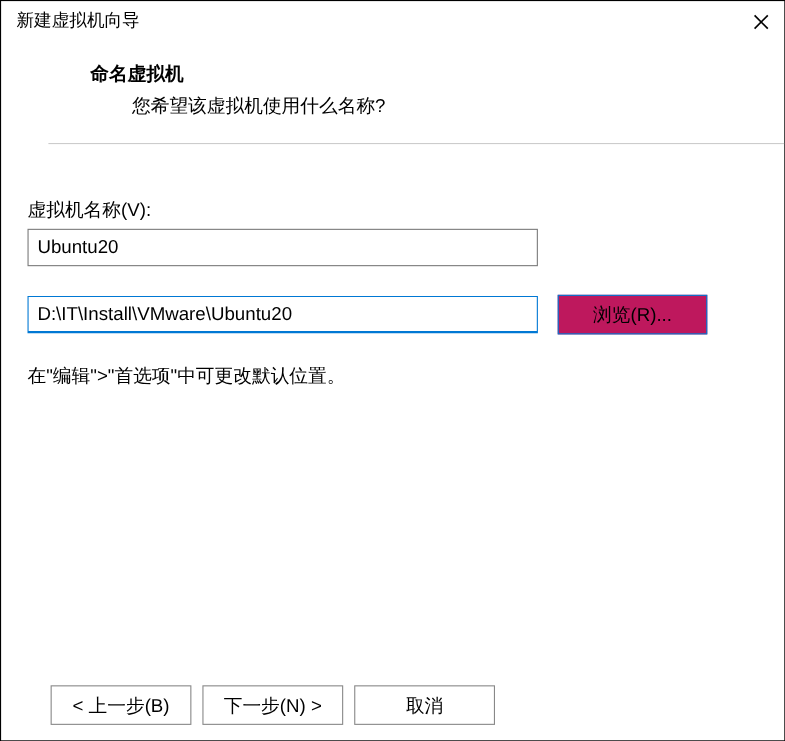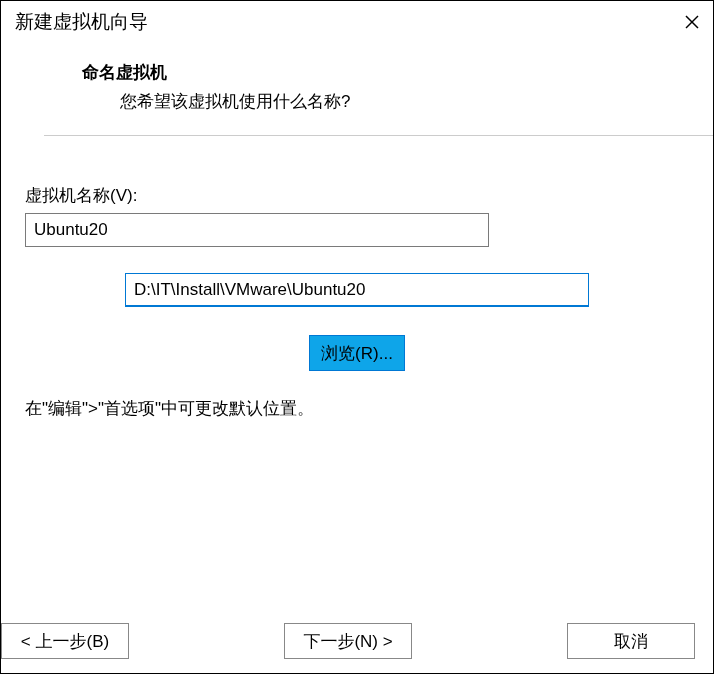--- a/index.html
+++ b/index.html
@@ -14,21 +14,21 @@
       height: 674px;
       border: 1px solid #000;
       display: flex;
       flex-direction: column;
     }
     .titlebar {
       display: flex;
       align-items: center;
       justify-content: space-between;
       padding: 8px 12px 8px 14px;
-      font-size: 19px;
+      font-size: 16px;
     }
     .close-btn {
       width: 18px;
       height: 18px;
       display: flex;
       align-items: center;
       justify-content: center;
       cursor: pointer;
       font-size: 20px;
       line-height: 1;
@@ -73,41 +73,41 @@
       font-size: 17px;
       font-family: inherit;
     }
     .text-input.focused {
       border: 1px solid #0078d4;
       border-bottom: 2px solid #0078d4;
     }
     .location-row {
       display: flex;
       align-items: center;
-      gap: 28px;
-      flex-direction: column;
+      gap: 18px;
     }
     .browse-btn {
-      width: 96px;
+      width: 136px;
       height: 36px;
       border: 1px solid #0078d4;
-      background: #0ea5e9;
+      background: #be185d;
       font-size: 17px;
       font-family: inherit;
       cursor: pointer;
     }
     .hint-text {
       font-size: 17px;
       margin-top: 12px;
     }
     .footer {
       display: flex;
-      justify-content: space-between;
+      justify-content: flex-start;
       gap: 10px;
       padding: 12px 18px 14px 0;
+      margin-left: 45px;
     }
     .footer-btn {
       width: 128px;
       height: 36px;
       border: 1px solid #888;
       background: #fff;
       font-size: 17px;
       font-family: inherit;
       cursor: pointer;
     }

